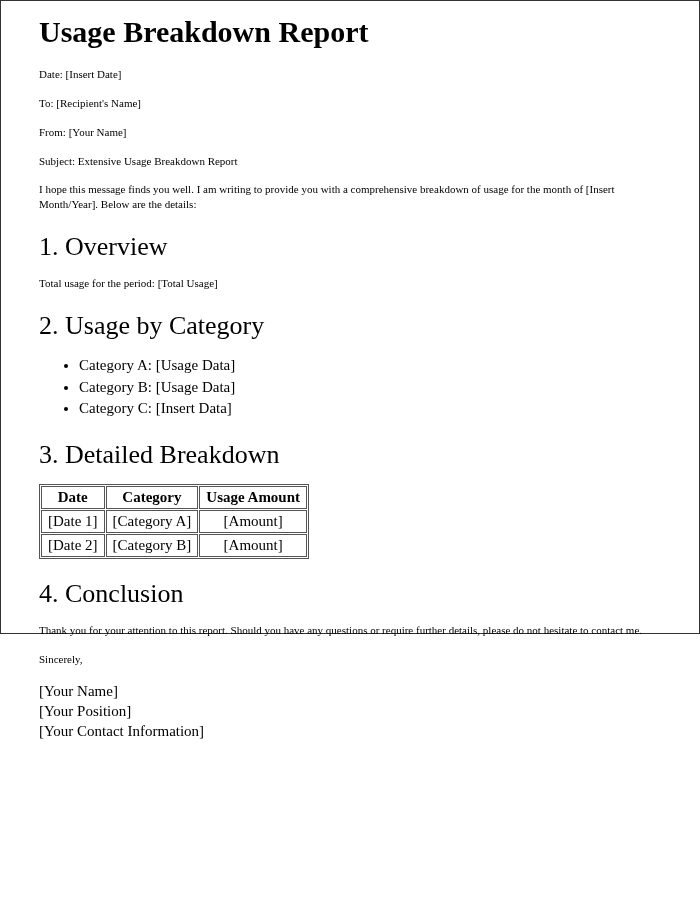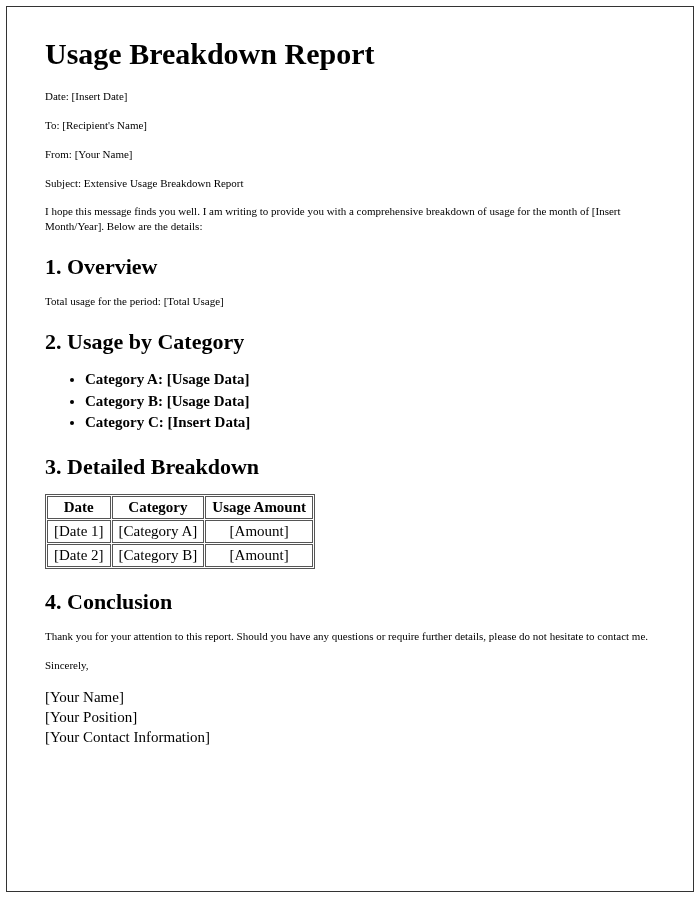--- a/index.html
+++ b/index.html
@@ -9,43 +9,41 @@
       margin: 0;
       padding: 0;
       font-family: "Times New Roman", Times, serif;
       background: #ffffff;
       width: 700px;
       height: 900px;
       overflow: hidden;
     }
     .page {
       border: 1px solid #333;
-      margin: 6px;
-      padding: 30px 38px;
-      height: 886px;
+      padding: 14px 38px;
+      height: 634px;
     }
     h1 {
       font-size: 30px;
       font-weight: bold;
       margin: 0 0 18px 0;
     }
     h2 {
-      font-size: 22px;
-      font-weight: bold;
+      font-size: 26px;
+      font-weight: normal;
       margin: 20px 0 14px 0;
     }
     p {
       font-size: 11px;
       margin: 0 0 14px 0;
       line-height: 1.35;
     }
     ul {
       margin: 0 0 14px 0;
       padding-left: 40px;
-      font-weight: bold;
     }
     li {
       font-size: 15px;
       line-height: 1.45;
     }
     table {
       border-collapse: separate;
       border-spacing: 1px;
       border: 1px solid #555;
       margin-bottom: 10px;

